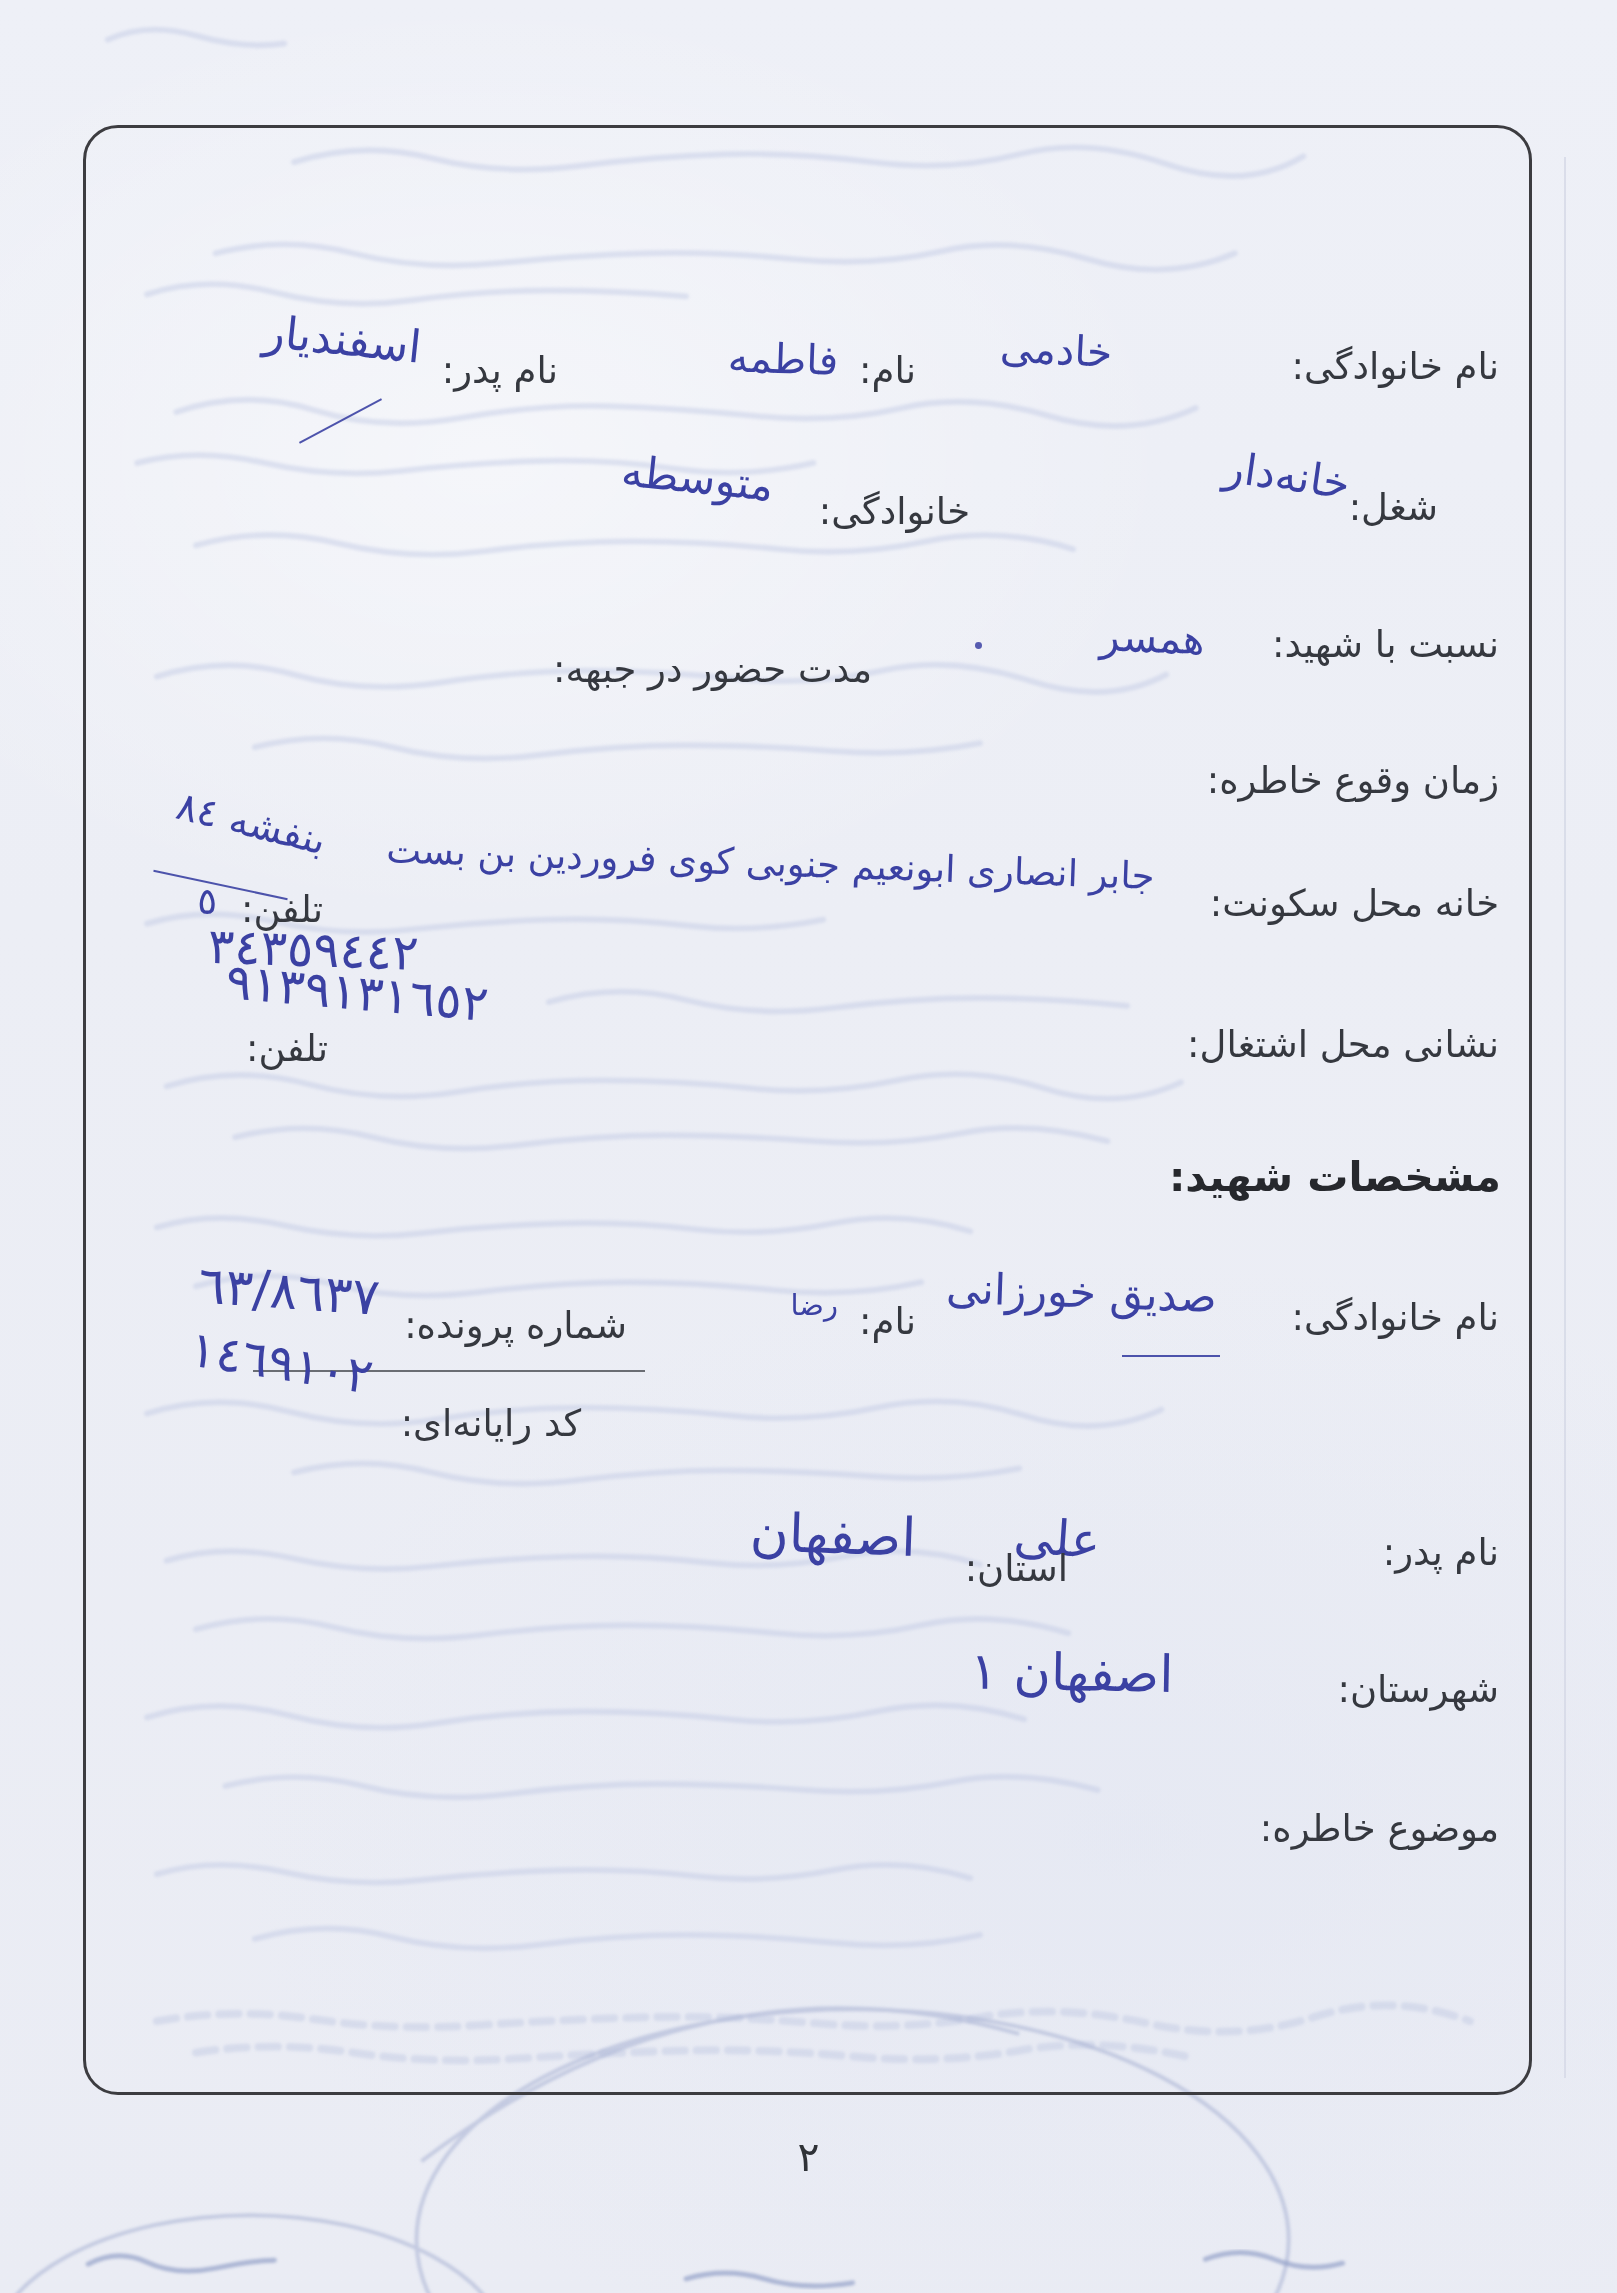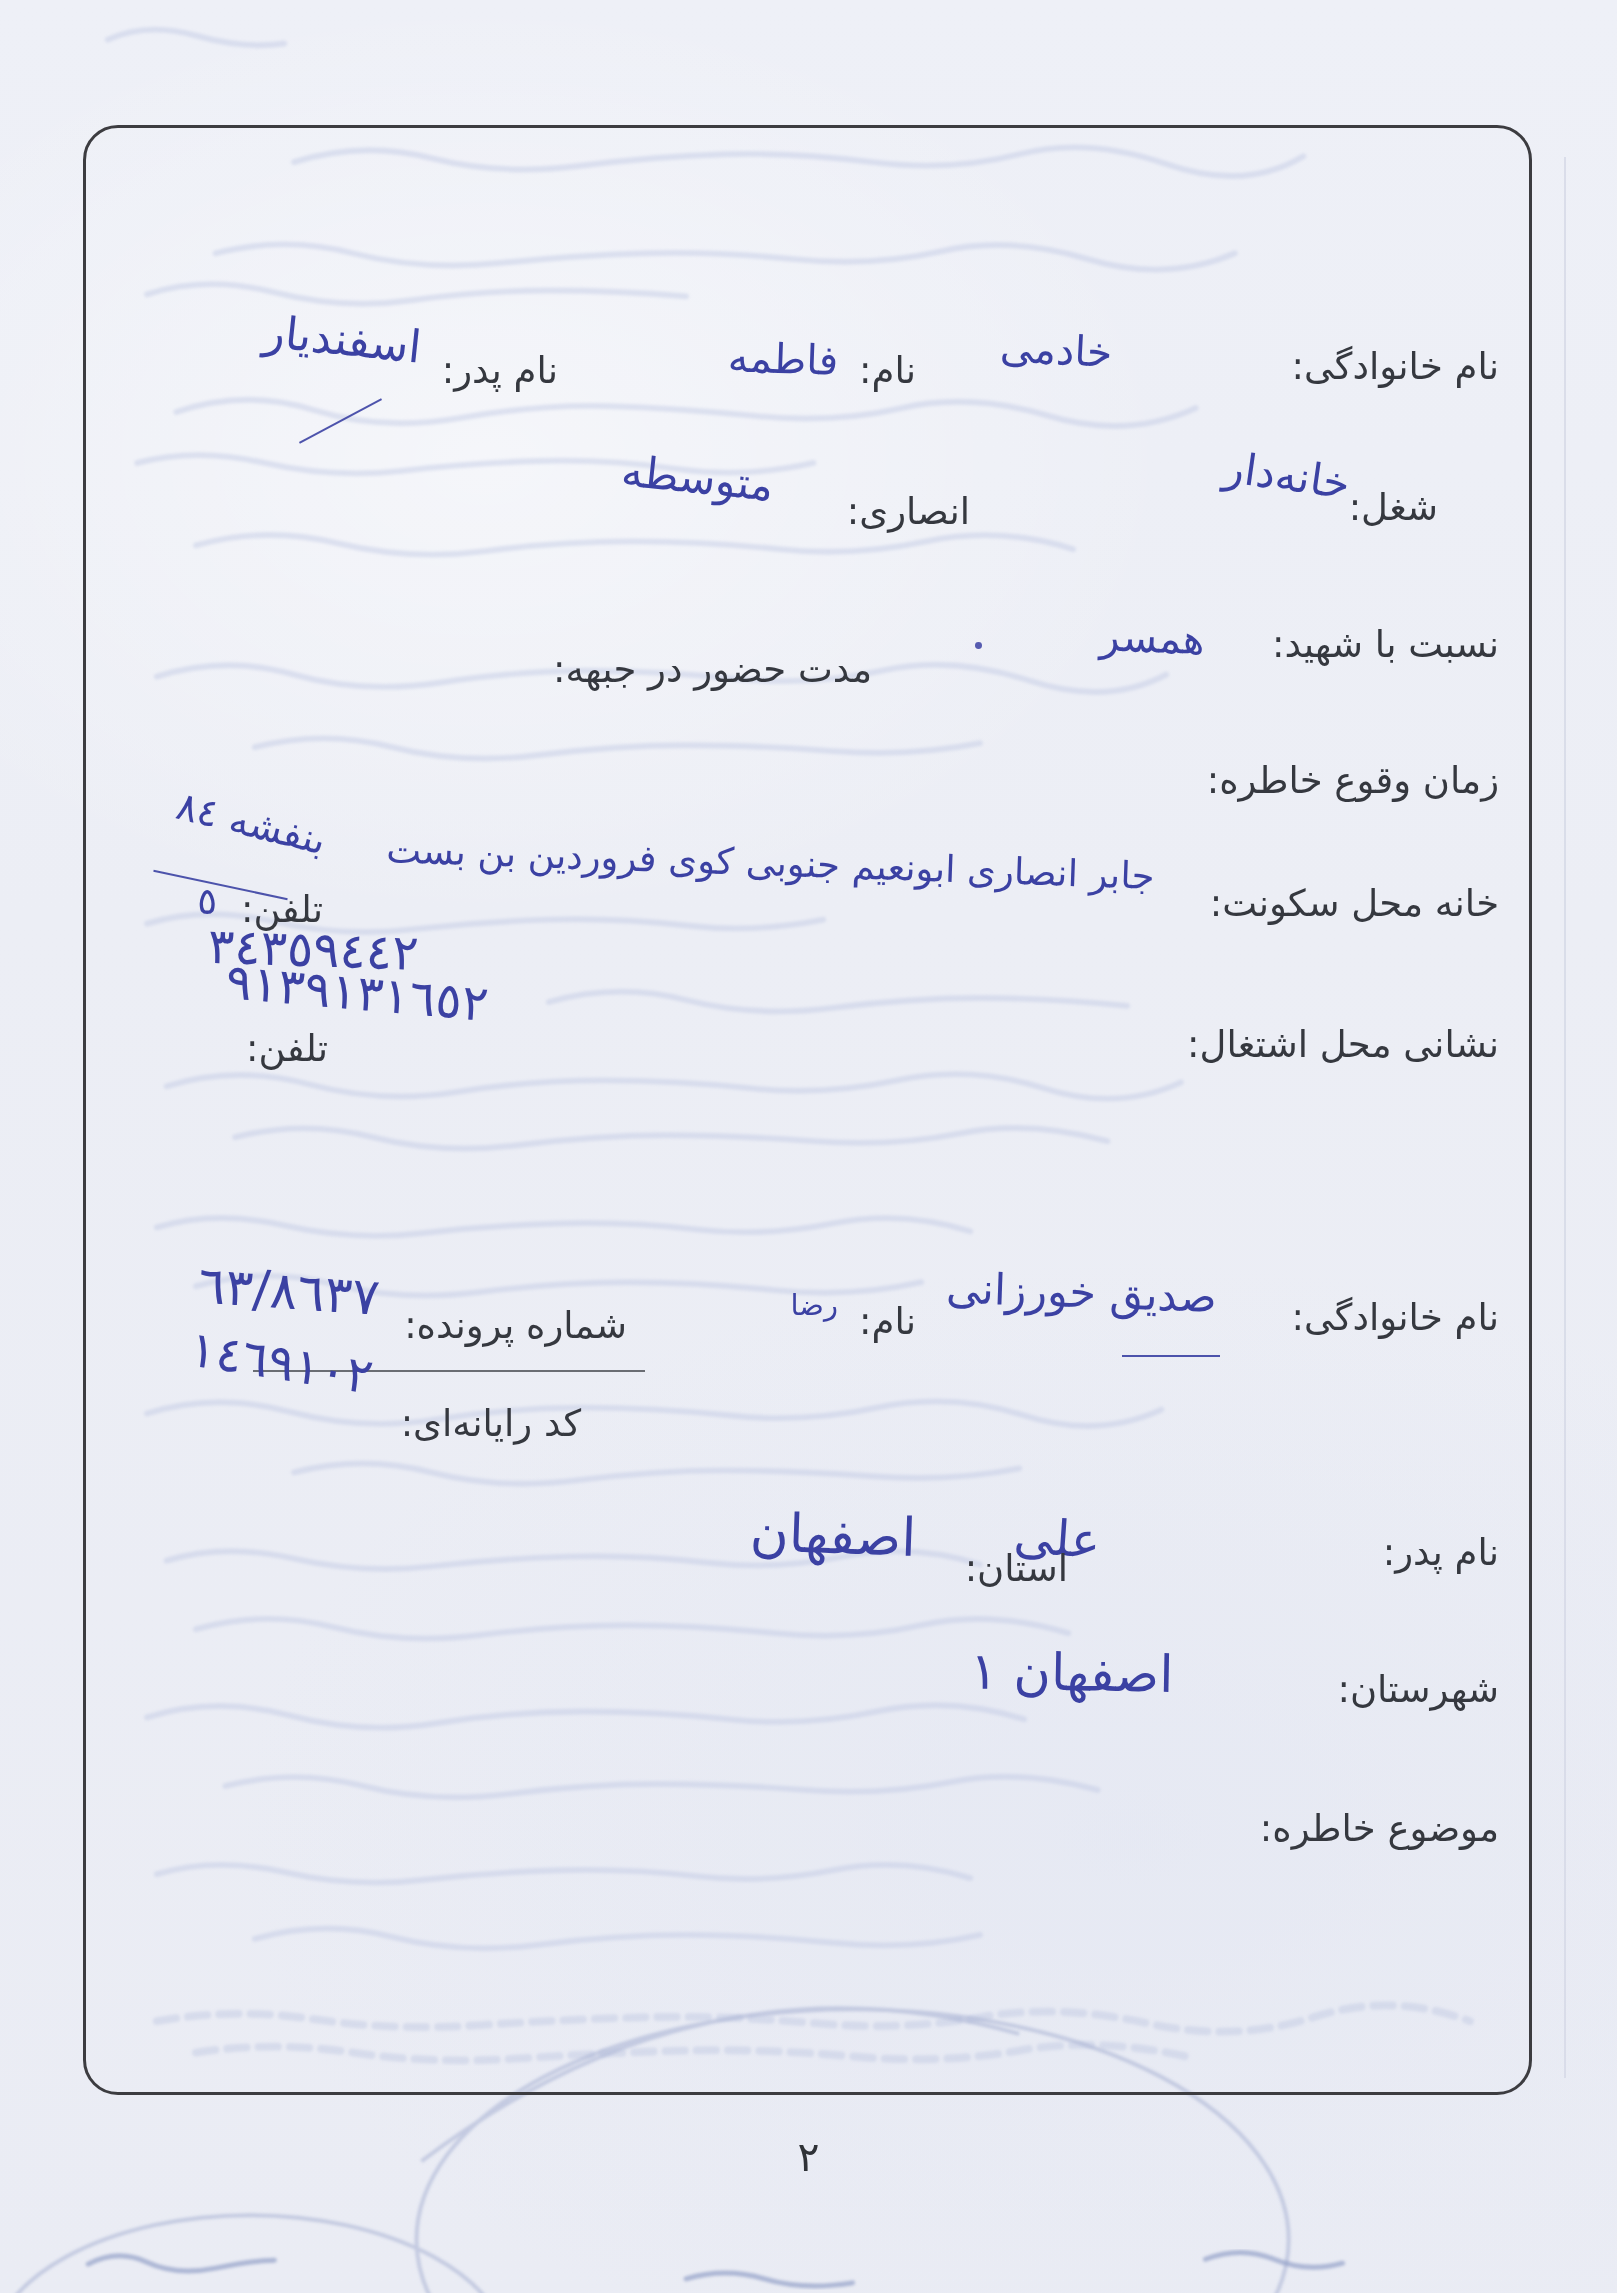--- a/index.html
+++ b/index.html
@@ -102,21 +102,21 @@
   <div class="lbl" style="right:701px;top:349px;">نام:</div>
   <div class="hw" style="right:779px;top:337px;font-size:41px;transform:rotate(2deg);">فاطمه</div>
 
   <div class="lbl" style="right:1059px;top:349px;">نام پدر:</div>
   <div class="hw" style="right:1196px;top:321px;font-size:45px;transform:rotate(6deg);">اسفندیار</div>
   <div class="hw-line" style="left:294px;top:420px;width:93px;transform:rotate(-28deg);"></div>
 
   <div class="lbl" style="right:179px;top:486px;">شغل:</div>
   <div class="hw" style="right:267px;top:459px;font-size:43px;transform:rotate(8deg);">خانه‌دار</div>
 
-  <div class="lbl" style="right:647px;top:490px;">انصاری:</div>
+  <div class="lbl" style="right:647px;top:490px;">خانوادگی:</div>
   <div class="hw" style="right:843px;top:461px;font-size:43px;transform:rotate(6deg);">متوسطه</div>
 
   <div class="lbl" style="right:118px;top:623px;">نسبت با شهید:</div>
   <div class="hw" style="right:412px;top:616px;font-size:41px;transform:rotate(2deg);">همسر</div>
   <div class="ink-dot" style="left:975px;top:642px;"></div>
 
   <div class="lbl" style="right:745px;top:621px;margin-top:27px;">مدت حضور در جبهه:</div>
 
   <div class="lbl" style="right:118px;top:759px;">زمان وقوع خاطره:</div>
 
@@ -126,20 +126,21 @@
   <div class="hw-line" style="left:152px;top:884px;width:137px;transform:rotate(12deg);"></div>
 
   <div class="lbl" style="right:1294px;top:888px;">تلفن:</div>
   <div class="hw" style="right:1400px;top:880px;font-size:37px;">٥</div>
   <div class="hw" style="right:1198px;top:925px;font-size:49px;letter-spacing:7.8px;transform:rotate(2deg);">٣٤٣٥٩٤٤٢</div>
 
   <div class="lbl" style="right:118px;top:1023px;">نشانی محل اشتغال:</div>
   <div class="lbl" style="right:1289px;top:1027px;">تلفن:</div>
   <div class="hw" style="right:1129px;top:976px;font-size:49px;letter-spacing:3.9px;transform:rotate(5deg);">٩١٣٩١٣١٦٥٢</div>
 
+  <div class="lbl lbl-bold" style="right:116px;top:1153px;">مشخصات شهید:</div>
 
   <div class="lbl" style="right:118px;top:1296px;">نام خانوادگی:</div>
   <div class="hw" style="right:400px;top:1272px;font-size:43px;transform:rotate(2deg);">صدیق خورزانی</div>
   <div class="hw-line" style="left:1122px;top:1355px;width:98px;"></div>
 
   <div class="lbl" style="right:701px;top:1300px;">نام:</div>
   <div class="hw" style="right:779px;top:1288px;font-size:29px;">رضا</div>
 
   <div class="lbl" style="right:990px;top:1304px;">شماره پرونده:</div>
   <div class="hw" style="right:1237px;top:1268px;font-size:51px;transform:rotate(4deg);">٦٣/٨٦٣٧</div>

